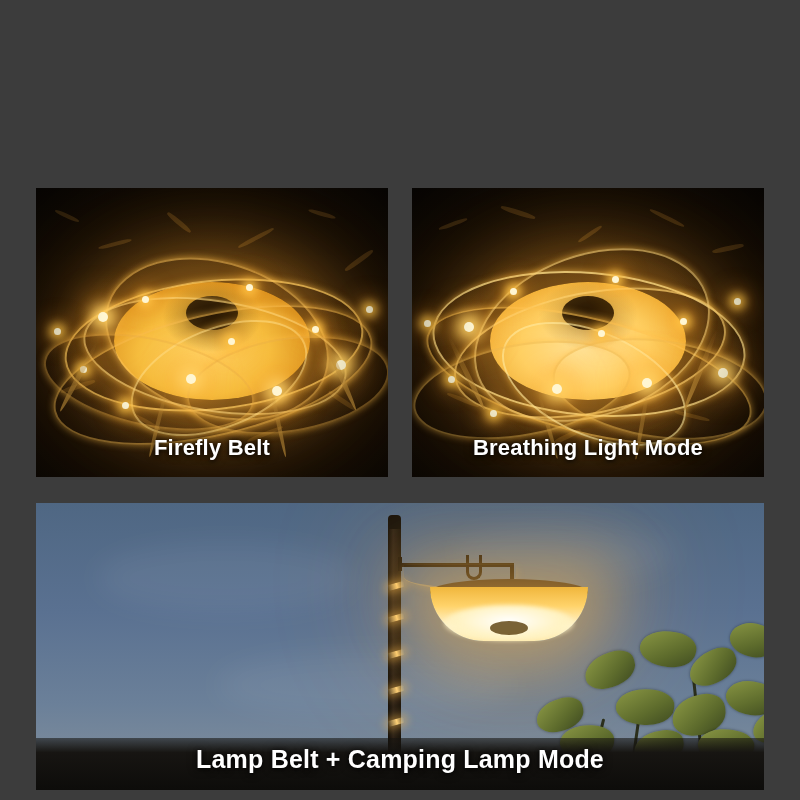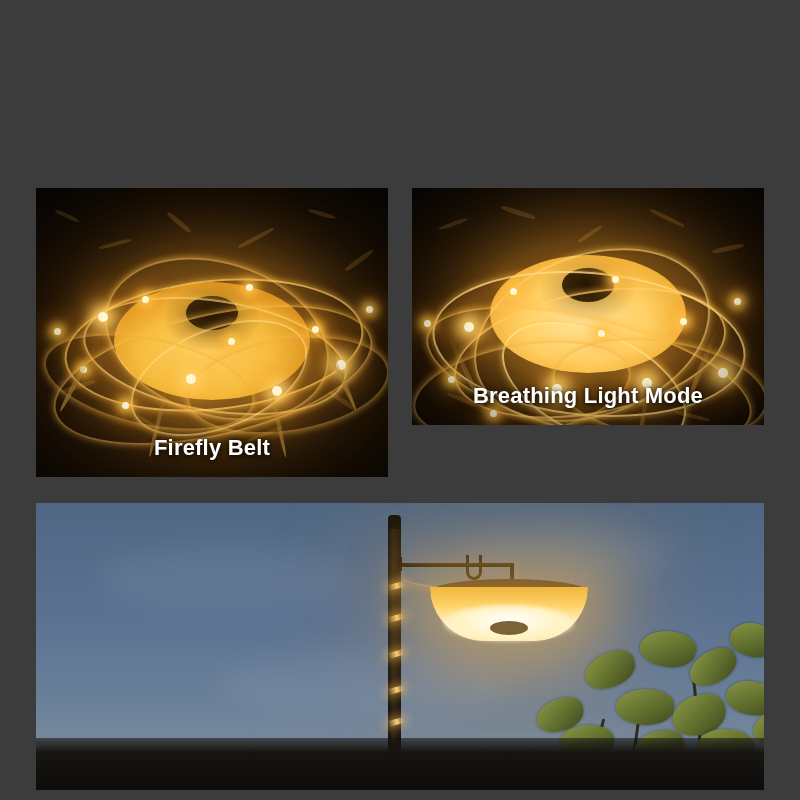--- a/index.html
+++ b/index.html
@@ -27,21 +27,21 @@
     white-space:nowrap;
   }
 
   
   .panel{
     position:absolute;
     overflow:hidden;
     background:#120c07;
   }
   .panel-top-left{ left:36px; top:188px; width:352px; height:289px; }
-  .panel-top-right{ left:412px; top:188px; width:352px; height:237px; }
+  .panel-top-right{ left:412px; top:188px; width:352px; height:289px; }
   .panel-bottom{ left:36px; top:503px; width:728px; height:287px; }
 
   .caption{
     position:absolute;
     left:0; right:0;
     text-align:center;
     color:#ffffff;
     font-weight:bold;
     text-shadow:0 1px 4px rgba(0,0,0,.85), 0 0 10px rgba(0,0,0,.6);
     z-index:40;
@@ -279,15 +279,16 @@
       <div class="leaf" style="left:636px; top:192px; width:54px;height:40px; transform:rotate(-10deg);"></div>
       <div class="leaf" style="left:690px; top:178px; width:50px;height:34px; transform:rotate(16deg);"></div>
       <div class="leaf" style="left:500px; top:196px; width:48px;height:32px; transform:rotate(-14deg);"></div>
       <div class="leaf" style="left:524px; top:222px; width:54px;height:34px; transform:rotate(4deg);"></div>
       <div class="leaf" style="left:598px; top:228px; width:50px;height:32px; transform:rotate(-8deg);"></div>
       <div class="leaf" style="left:662px; top:226px; width:56px;height:34px; transform:rotate(10deg);"></div>
       <div class="leaf" style="left:716px; top:208px; width:44px;height:30px; transform:rotate(-20deg);"></div>
 
       <div class="ground"></div>
     </div>
+    <div class="caption caption-bottom">Lamp Belt + Camping Lamp Mode</div>
   </div>
 
 </div>
 
 </body></html>

